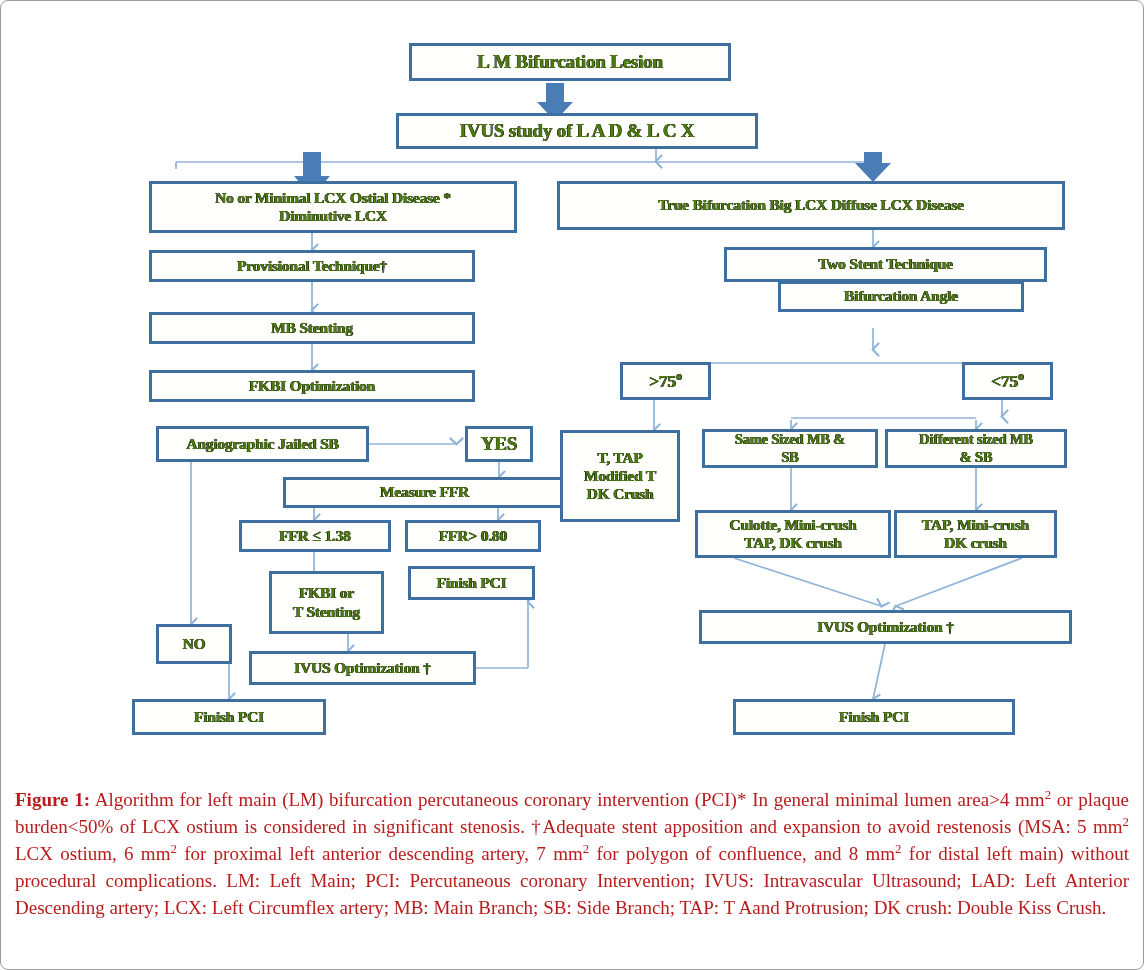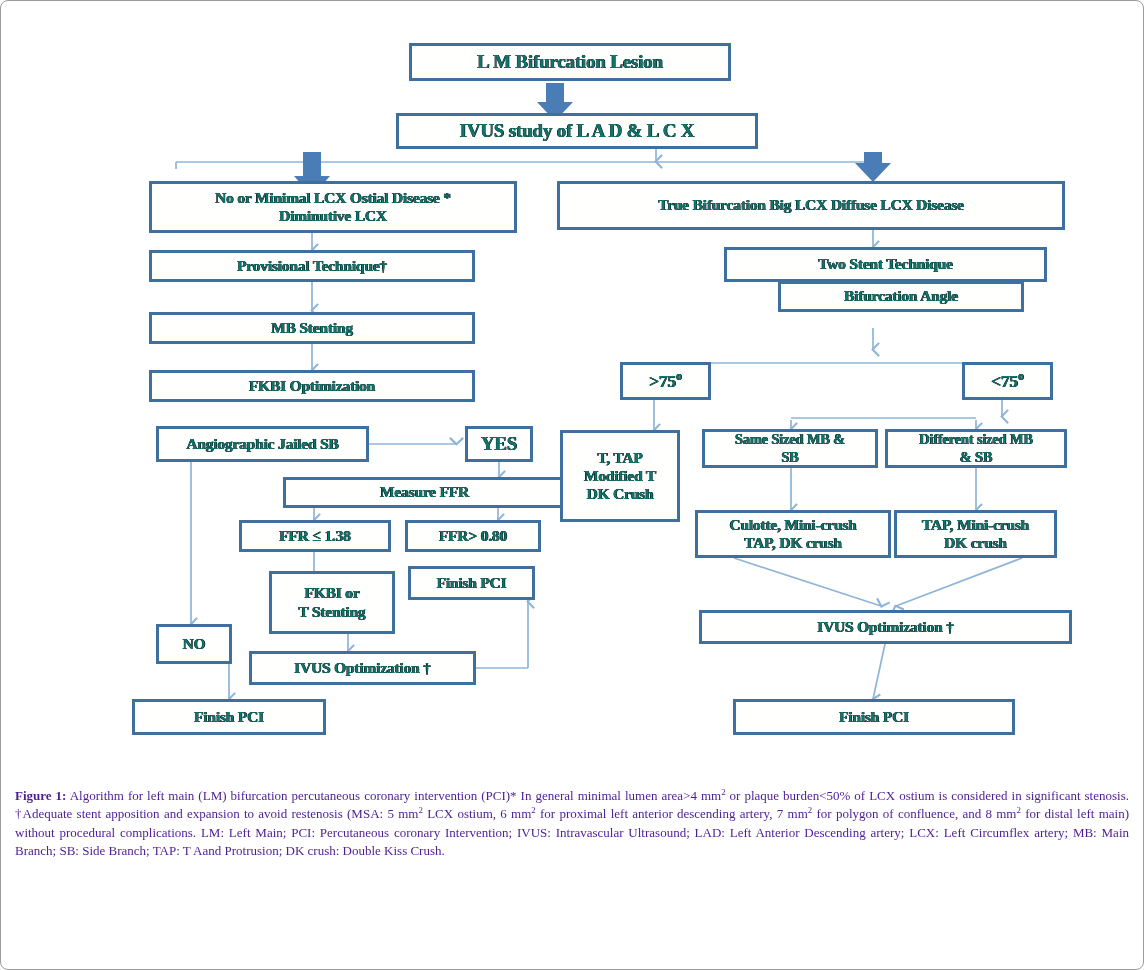--- a/index.html
+++ b/index.html
@@ -33,43 +33,43 @@
   }
   .node {
     position: absolute;
     box-sizing: border-box;
     background: #fffffe;
     border: 3px solid #3f6f9f;
     display: flex;
     align-items: center;
     justify-content: center;
     text-align: center;
-    color: #0f766e;
+    color: #4d7c0f;
     font-family: "Liberation Serif", serif;
     font-weight: bold;
     line-height: 1.18;
     letter-spacing: -0.2px;
     z-index: 5;
     text-shadow: 0.4px 0 0 #000, -0.4px 0 0 #000;
   }
   .node .txt { padding: 0 4px; display:block; white-space: pre-line; }
   .fs14 { font-size: 14.5px; }
   .fs15 { font-size: 15.5px; }
   .fs17 { font-size: 17.5px; }
   .fs19 { font-size: 19px; }
 
   #caption {
     position: absolute;
     left: 14px;
     top: 786px;
     width: 1114px;
     font-family: "Liberation Serif", serif;
-    font-size: 13px;
+    font-size: 19px;
     line-height: 1.42;
-    color: #4c1d95;
+    color: #b91c1c;
     text-align: justify;
     text-justify: inter-word;
   }
   #caption b { font-weight: bold; }
   sup { font-size: 0.68em; vertical-align: super; line-height: 0; }
 </style>
 </head>
 <body>
 
 <div id="page">
@@ -203,21 +203,21 @@
     </div>
 
     <div class="node fs15" style="left:238px; top:519px; width:152px; height:32px;">
       <span class="txt">FFR ≤ 1.38</span>
     </div>
 
     <div class="node fs15" style="left:404px; top:519px; width:136px; height:32px;">
       <span class="txt">FFR&gt; 0.80</span>
     </div>
 
-    <div class="node fs15" style="left:268px; top:570px; width:126px; height:63px;justify-content:center;">
+    <div class="node fs15" style="left:268px; top:570px; width:115px; height:63px;justify-content:center;">
       <span class="txt">FKBI or
 T Stenting</span>
     </div>
 
     <div class="node fs15" style="left:407px; top:565px; width:127px; height:34px;">
       <span class="txt">Finish PCI</span>
     </div>
 
     <div class="node fs15" style="left:248px; top:650px; width:227px; height:34px;">
       <span class="txt">IVUS Optimization †</span>

